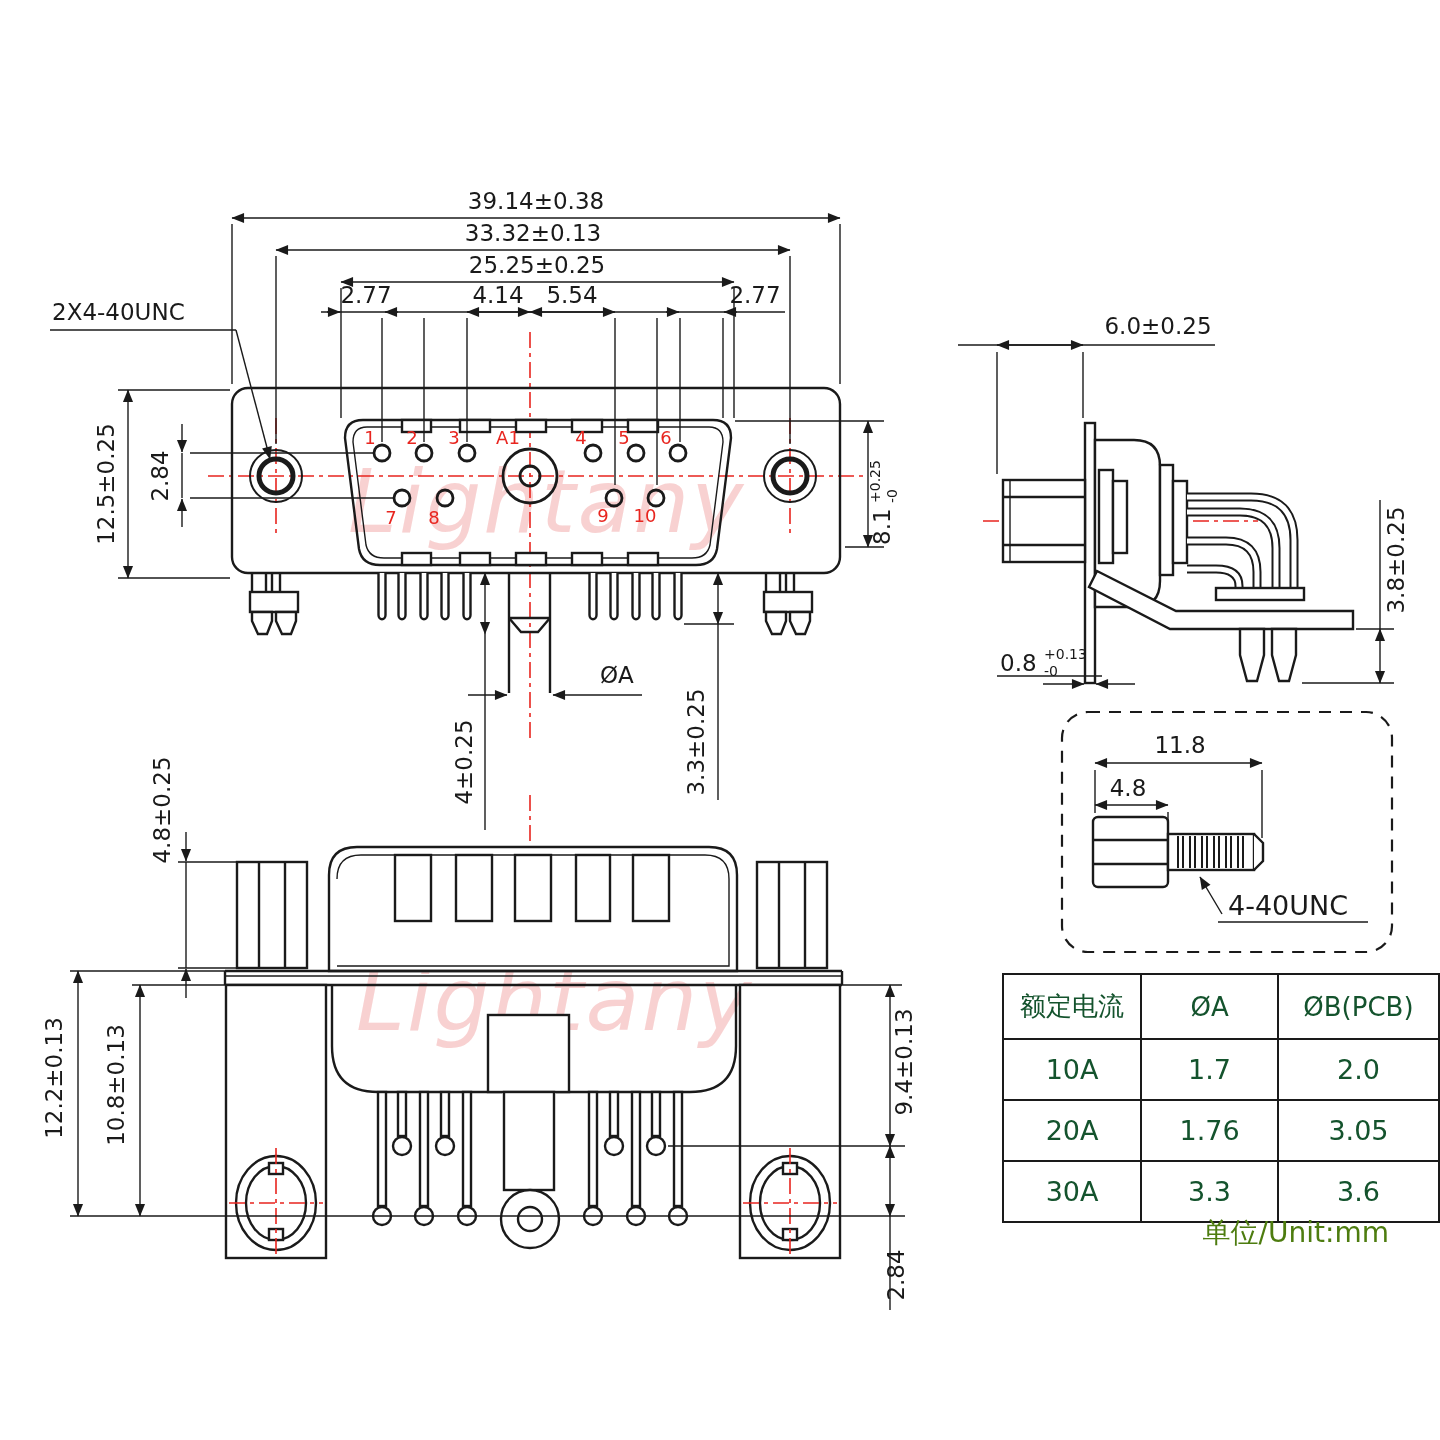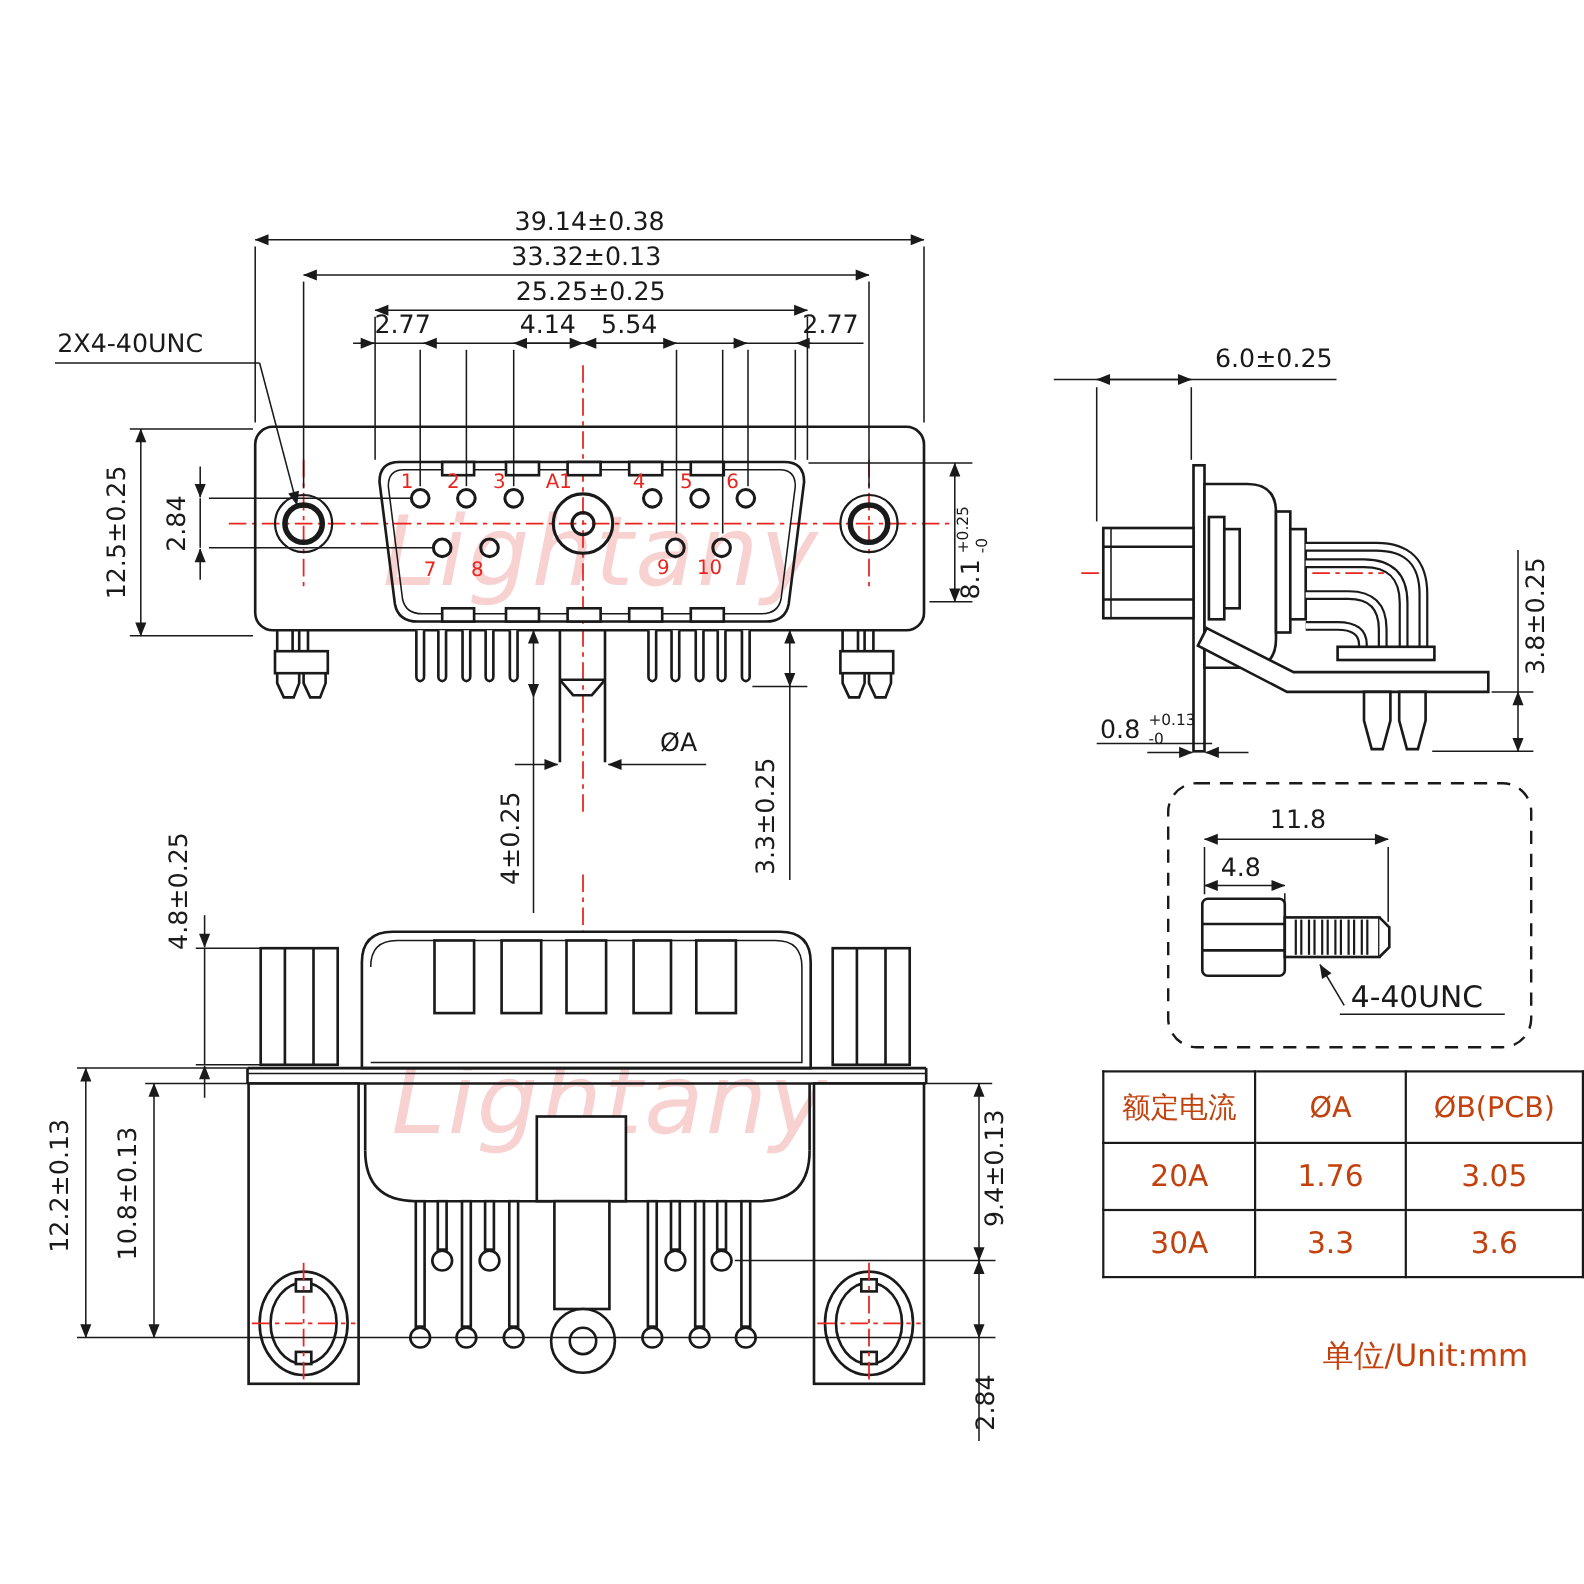--- a/index.html
+++ b/index.html
@@ -12,27 +12,27 @@
   .thin{stroke:#1a1a1a;stroke-width:1.4;fill:none;}
   .dimline{stroke:#1a1a1a;stroke-width:1.4;fill:none;}
   .red{stroke:#e8251f;stroke-width:1.6;fill:none;stroke-dasharray:16 5 4 5;}
   .dtext{font-size:23px;}
   .stol{font-size:14px;}
   .ptext{font-size:18px;fill:#e8251f;}
   .wm{font-size:88px;font-style:italic;fill:#f7caca;opacity:.85;letter-spacing:2px;}
   
   .spec-table{position:absolute;left:1002px;top:973px;border-collapse:collapse;}
   .spec-table td,.spec-table th{border:2.4px solid #1a1a1a;font-weight:normal;
-      font-size:27px;color:#c2410c;text-align:center;padding:14px;
+      font-size:27px;color:#14532d;text-align:center;padding:14px;
       font-family:"DejaVu Sans","Liberation Sans",sans-serif;}
   .spec-table th{font-size:26px;}
   .col-a{width:124px;} .col-b{width:120px;} .col-c{width:137px;}
   .spec-table tr{height:46px;}
   .unit-note{position:absolute;left:1002px;top:1214px;width:387px;text-align:right;
-      font-size:28px;color:#c2410c;}
+      font-size:28px;color:#4d7c0f;}
 </style>
 </head>
 <body>
 
 <div class="canvas">
 
 <svg width="1440" height="1440" viewBox="0 0 1440 1440">
   <defs>
     <marker id="arw" viewBox="0 0 12 12" refX="11.5" refY="6" markerWidth="15" markerHeight="9" orient="auto-start-reverse">
           <path d="M0,1.2 L12,6 L0,10.8 Z" fill="#1a1a1a"></path>
@@ -425,20 +425,25 @@
 </svg>
 
 <table class="spec-table">
   <tbody>
         <tr>
     <th class="col-a">额定电流</th>
     <th class="col-b">ØA</th>
     <th class="col-c">ØB(PCB)</th>
   </tr>
   <tr>
+    <td>10A</td>
+    <td>1.7</td>
+    <td>2.0</td>
+  </tr>
+  <tr>
     <td>20A</td>
     <td>1.76</td>
     <td>3.05</td>
   </tr>
   <tr>
     <td>30A</td>
     <td>3.3</td>
     <td>3.6</td>
   </tr>
 </tbody>

